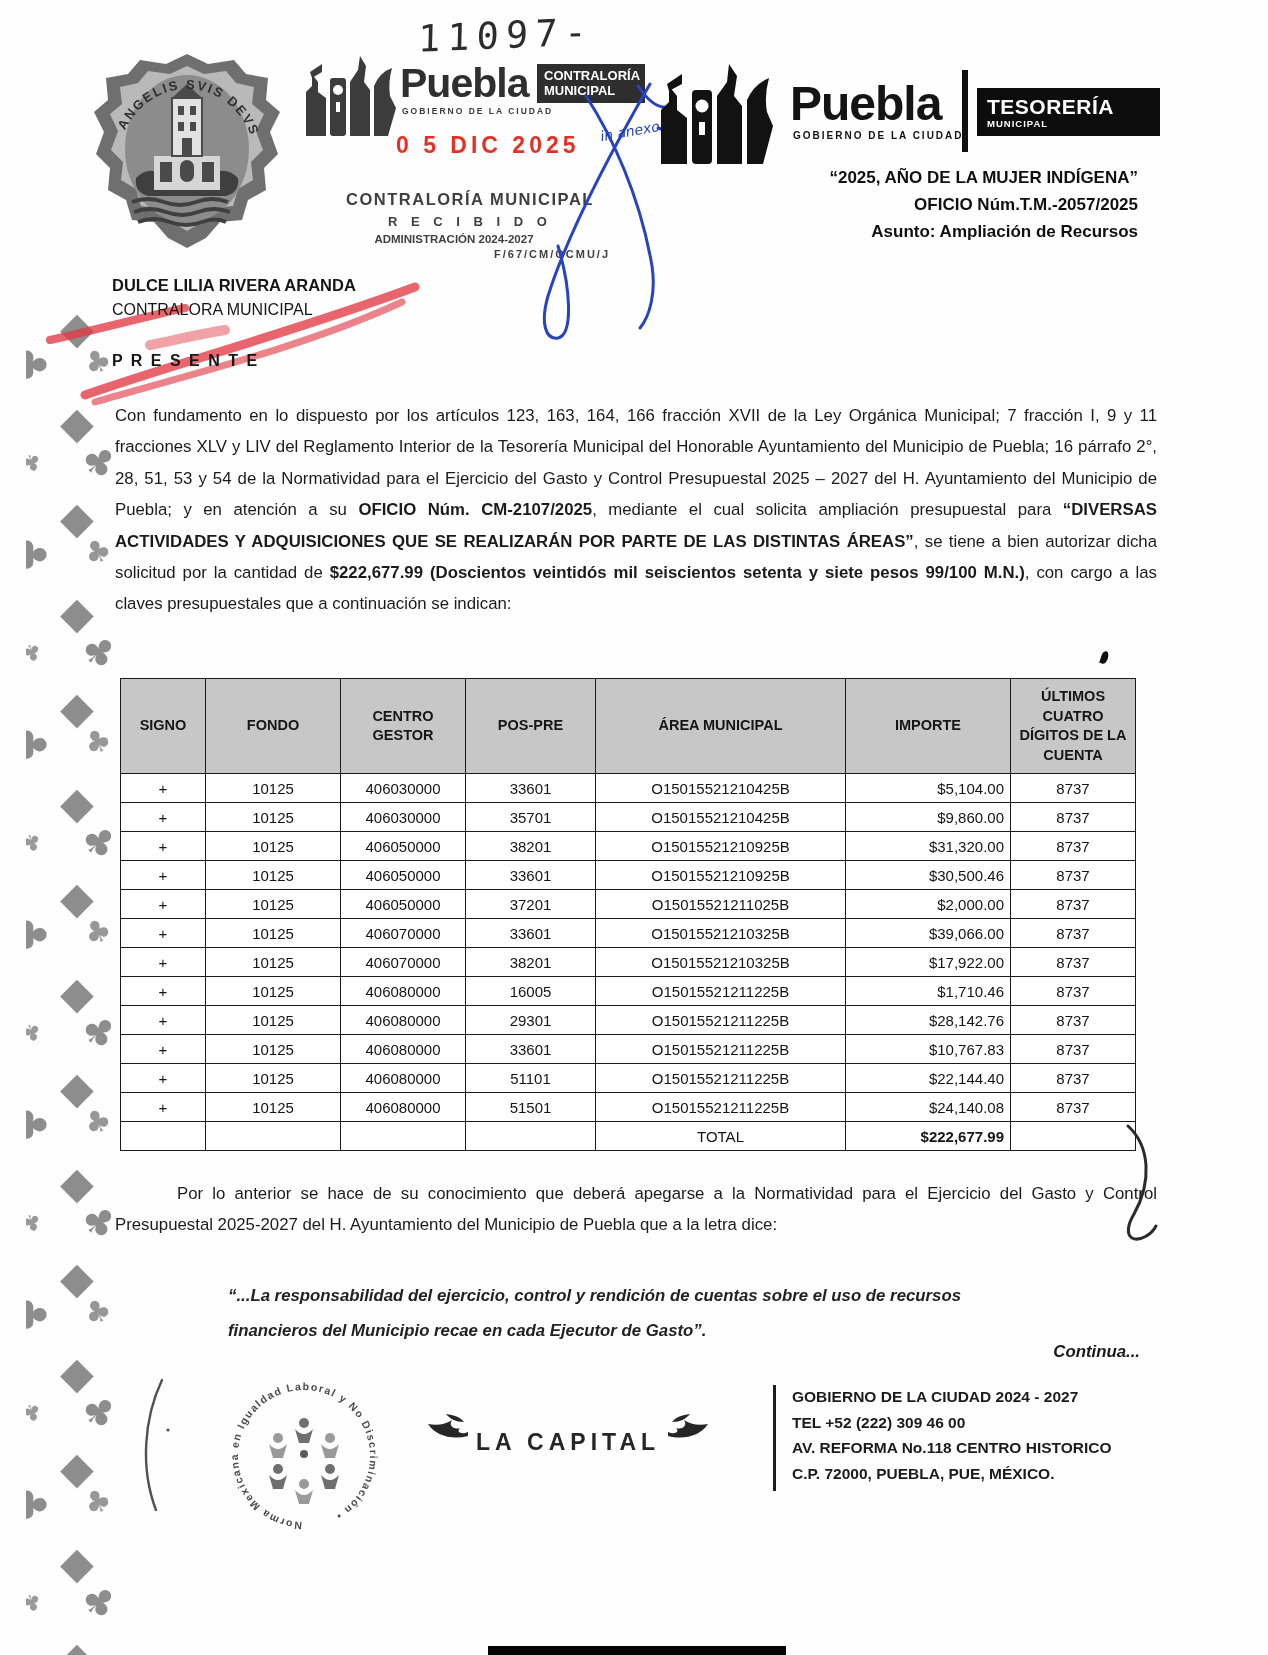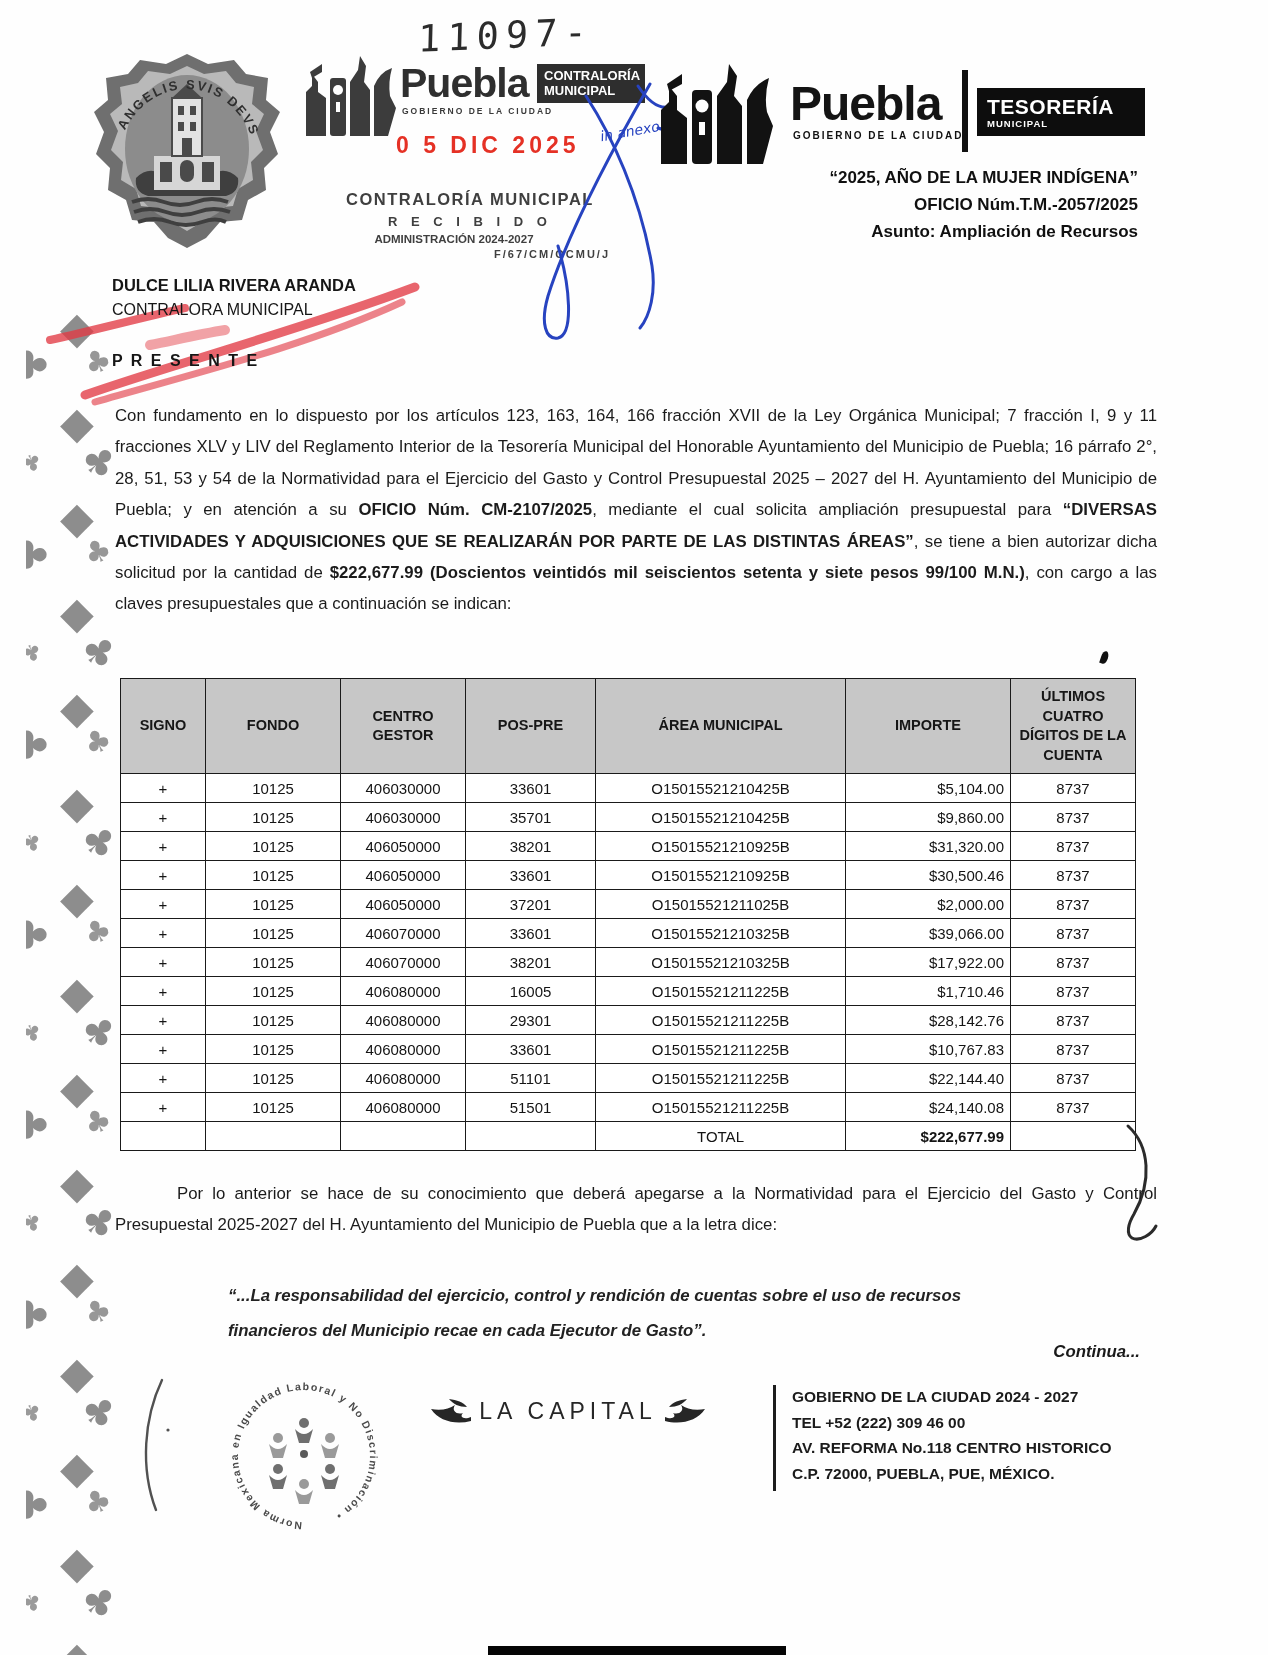--- a/index.html
+++ b/index.html
@@ -63,21 +63,21 @@
                     padding:8px 4px; color:#161616; line-height:1.35; }
   table.budget td { font-size:15px; text-align:center; padding:3.5px 6px;
                     height:29px; color:#141414; }
   table.budget td.money { text-align:right; }
   table.budget tr.total-row td { font-size:15px; }
   table.budget tr.total-row td.money { font-weight:700; }
 
   
   .capital { left:408px; top:1398px; width:320px; text-align:center; color:#262626; }
   .capital-top { display:flex; align-items:center; justify-content:center; gap:8px; }
-  .capital-line1 { font-size:23px; font-weight:400; letter-spacing:5px; }
+  .capital-line1 { font-size:23px; font-weight:700; letter-spacing:5px;margin-top:31px; }
   .capital-line2 { font-size:42px; font-weight:800; letter-spacing:2px; margin-top:-6px; }
   .footer-divider { left:773px; top:1385px; width:3px; height:106px; background:#1d1d1d; }
   .address { left:792px; top:1384px; font-size:15.5px; font-weight:600;
              line-height:25.5px; color:#1b1b1b; }
   .bottom-bar { left:488px; top:1646px; width:298px; height:9px; background:#050505; }
 
   
   #talavera { left:26px; top:302px; width:98px; height:1353px; overflow:hidden; }
   #talavera span { position:absolute; font-family:"DejaVu Sans", sans-serif; }
 
@@ -195,21 +195,21 @@
     <rect x="37" y="30" width="20" height="74" rx="4"></rect>
     <circle cx="47" cy="46" r="6.5" fill="#fefefe"></circle>
     <rect x="44" y="62" width="6" height="13" fill="#fefefe"></rect>
     <polygon points="62,104 62,36 72,22 74,4 82,16 79,36 87,46 87,104"></polygon>
     <path d="M92 104 L92 40 Q99 24 114 18 Q109 36 112 52 L118 66 L108 104 Z"></path>
     <polygon points="12,24 27,14 27,24 14,31"></polygon>
   </svg>
   <div class="abs brand-word" style="left:790px; top:76px; font-size:48px; color:#141414;">Puebla</div>
   <div class="abs gob-sub" style="left:793px; top:130px; font-size:10px; color:#111;">GOBIERNO DE LA CIUDAD</div>
   <div class="abs" style="left:962px; top:70px; width:6px; height:82px; background:#111;"></div>
-  <div class="abs black-box" style="left:977px; top:88px; width:168px; padding:7px 10px; background:#0d0d0d;">
+  <div class="abs black-box" style="left:977px; top:88px; width:183px; padding:7px 10px; background:#0d0d0d;">
     <div style="font-size:21px; letter-spacing:0.5px;">TESORERÍA</div>
     <div style="font-size:9.5px; letter-spacing:1px;">MUNICIPAL</div>
   </div>
 
   <div class="abs legend-block legend-year">“2025, AÑO DE LA MUJER INDÍGENA”</div>
   <div class="abs legend-block legend-oficio">OFICIO Núm.T.M.-2057/2025</div>
   <div class="abs legend-block legend-asunto">Asunto: Ampliación de Recursos</div>
 
   <svg class="abs" style="left:0; top:250px;" width="520" height="180" viewBox="0 0 520 180" fill="none" stroke="#e23b45" stroke-linecap="round" opacity="0.78">
     <path d="M85 145 C 170 115 300 80 415 37" stroke-width="9"></path>

